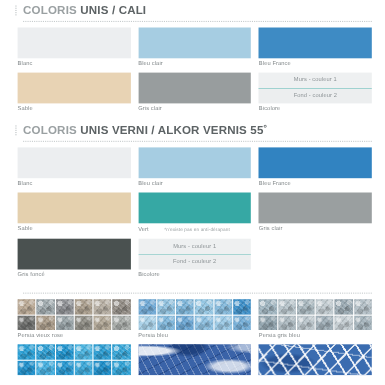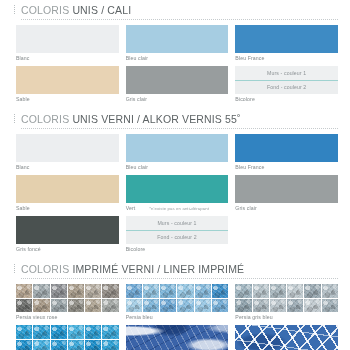--- a/index.html
+++ b/index.html
@@ -32,22 +32,22 @@
     width: 0;
     border-left: 1px dotted #b9bfc1;
   }
   .sec-title {
     font-size: 10.5px;
     letter-spacing: 0.15px;
     line-height: 13px;
     white-space: nowrap;
     color: #7b8183;
   }
-  .sec-title .lite { font-weight: 400; color: #9aa0a2; margin-top: 48px; }
-  .sec-title .bold { font-weight: 400; color: #5d6365; }
+  .sec-title .lite { font-weight: 700; color: #9aa0a2; margin-top: 48px; }
+  .sec-title .bold { font-weight: 700; color: #5d6365; }
   .sec-rule {
     margin: 2px 12px 0 21px;
     border-top: 1px dotted #c6cbcd;
     height: 0;
   }
 
   
   .grid {
     margin: 5px 12px 0 16px;
     display: grid;
@@ -227,26 +227,20 @@
           <div class="bic-row bic-1">Murs - couleur 1</div>
           <div class="bic-row bic-2">Fond - couleur 2</div>
         </div>
         <div class="cap">Bicolore</div>
       </div>
       <div class="cell"></div>
     </div>
   </div>
 
   <div class="section" style="padding-top:9px;">
-    <div class="sec-head">
-      <span class="tick"></span>
-      <div class="sec-title">
-        <span class="lite">COLORIS </span><span class="bold">IMPRIMÉ VERNI / LINER IMPRIMÉ</span>
-      </div>
-    </div>
     <div class="sec-rule"></div>
 
     <div class="grid">
       <div class="cell">
         <div class="tiles">
             <span class="tile" style="background: rgb(185, 168, 148);"></span>
             <span class="tile" style="background: rgb(159, 169, 173);"></span>
             <span class="tile" style="background: rgb(141, 143, 147);"></span>
             <span class="tile" style="background: rgb(169, 157, 140);"></span>
             <span class="tile" style="background: rgb(181, 173, 161);"></span>

